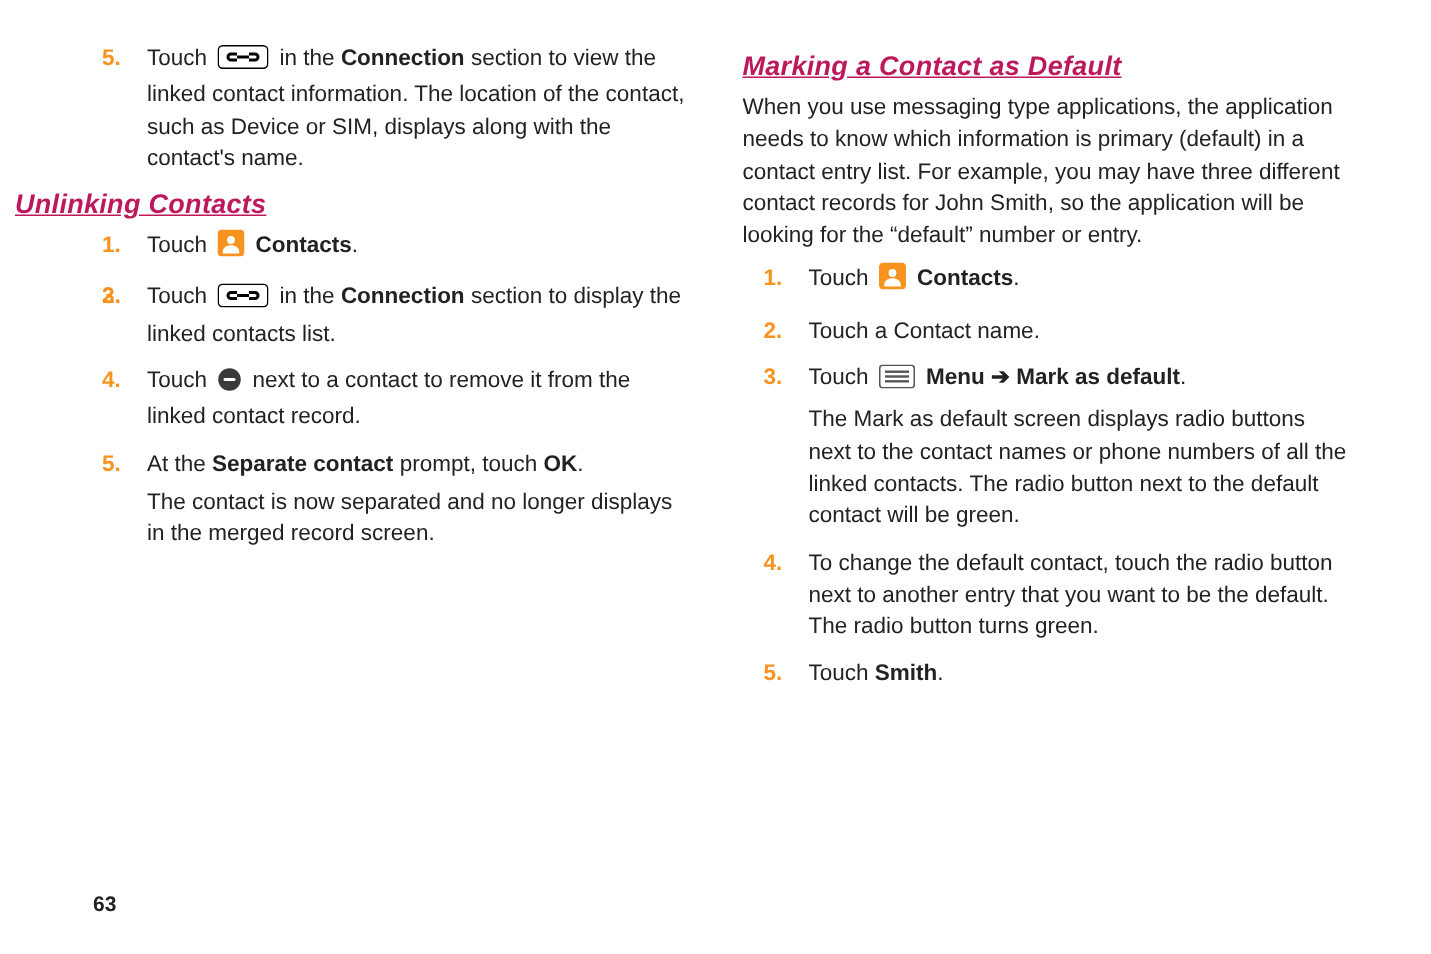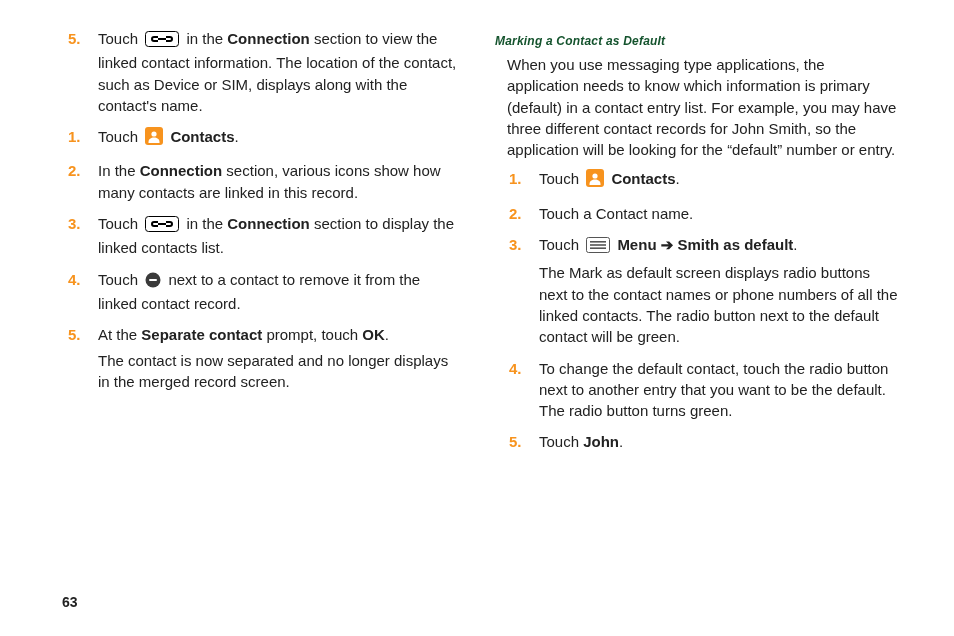--- a/index.html
+++ b/index.html
@@ -20,36 +20,37 @@
   }
   .col {
     width: 50%;
     box-sizing: border-box;
     padding: 0 18px;
   }
   .heading {
     font-family: "Helvetica Neue", Helvetica, Arial, sans-serif;
     font-style: italic;
     font-weight: 800;
-    color: #14532d;
-    font-size: 12px;
+    color: #be185d;
+    font-size: 18px;
     letter-spacing: 0.2px;
     margin: 6px 0 6px -44px;
+    text-decoration: underline;
   }
   .right .heading {
     margin-left: 0;
   }
   .para {
     font-size: 15px;
     line-height: 1.42;
     font-stretch: condensed;
     margin: 0 0 8px 0;
   }
   .intro {
-    margin-left: 12px;
+    margin-left: 0;
   }
   ol.steps {
     list-style: none;
     padding: 0;
     margin: 0;
     counter-reset: step;
   }
   ol.steps > li {
     counter-increment: step;
     position: relative;
@@ -109,39 +110,37 @@
             <rect x="0.5" y="0.5" width="33" height="15" rx="3" fill="#fff" stroke="#000"></rect>
             <path d="M9 5a3 3 0 0 0 0 6h4v-2H9a1 1 0 0 1 0-2h4V5H9zm16 0h-4v2h4a1 1 0 0 1 0 2h-4v2h4a3 3 0 0 0 0-6zm-12 2h8v2h-8z" fill="#000"></path>
           </svg>
         </span>
         <span> in the </span>
         <b>Connection</b>
         <span> section to view the linked contact information. The location of the contact, such as Device or SIM, displays along with the contact's name.</span>
       </li>
     </ol>
 
+    <div class="heading">Unlinking Contacts</div>
 
     <ol class="steps restart">
 
       <li>
         <span>Touch </span>
         <span class="icon">
           <svg width="18" height="18" viewBox="0 0 18 18">
             <rect x="0" y="0" width="18" height="18" rx="3" fill="#f7931e"></rect>
             <circle cx="9" cy="7" r="2.6" fill="#fff"></circle>
             <path d="M3.5 15c0-3 2.5-4.5 5.5-4.5s5.5 1.5 5.5 4.5v1H3.5z" fill="#fff"></path>
           </svg>
         </span>
         <b>Contacts</b><span>.</span>
       </li>
 
       <li>
-        <span class="sub">
-          <span>In the </span><b>Connection</b><span> section, various icons show how many contacts are linked in this record.</span>
-        </span>
       </li>
 
       <li>
         <span>Touch </span>
         <span class="icon">
           <svg width="34" height="16" viewBox="0 0 34 16">
             <rect x="0.5" y="0.5" width="33" height="15" rx="3" fill="#fff" stroke="#000"></rect>
             <path d="M9 5a3 3 0 0 0 0 6h4v-2H9a1 1 0 0 1 0-2h4V5H9zm16 0h-4v2h4a1 1 0 0 1 0 2h-4v2h4a3 3 0 0 0 0-6zm-12 2h8v2h-8z" fill="#000"></path>
           </svg>
         </span>
@@ -199,30 +198,30 @@
       <li>
         <span>Touch </span>
         <span class="icon">
           <svg width="24" height="16" viewBox="0 0 24 16">
             <rect x="0.5" y="0.5" width="23" height="15" rx="2" fill="#fff" stroke="#555"></rect>
             <rect x="4" y="4" width="16" height="1.6" fill="#555"></rect>
             <rect x="4" y="7.2" width="16" height="1.6" fill="#555"></rect>
             <rect x="4" y="10.4" width="16" height="1.6" fill="#555"></rect>
           </svg>
         </span>
-        <b>Menu</b><span class="arrow"> ➔ </span><b>Smith as default</b><span>.</span>
+        <b>Menu</b><span class="arrow"> ➔ </span><b>Mark as default</b><span>.</span>
         <span class="sub">The Mark as default screen displays radio buttons next to the contact names or phone numbers of all the linked contacts. The radio button next to the default contact will be green.</span>
       </li>
 
       <li>
         <span>To change the default contact, touch the radio button next to another entry that you want to be the default. The radio button turns green.</span>
       </li>
 
       <li>
         <span>Touch </span>
-        <b>John</b><span>.</span>
+        <b>Smith</b><span>.</span>
       </li>
 
     </ol>
   </div>
 
   <div class="page-num">63</div>
 </div>
 
 </body></html>

